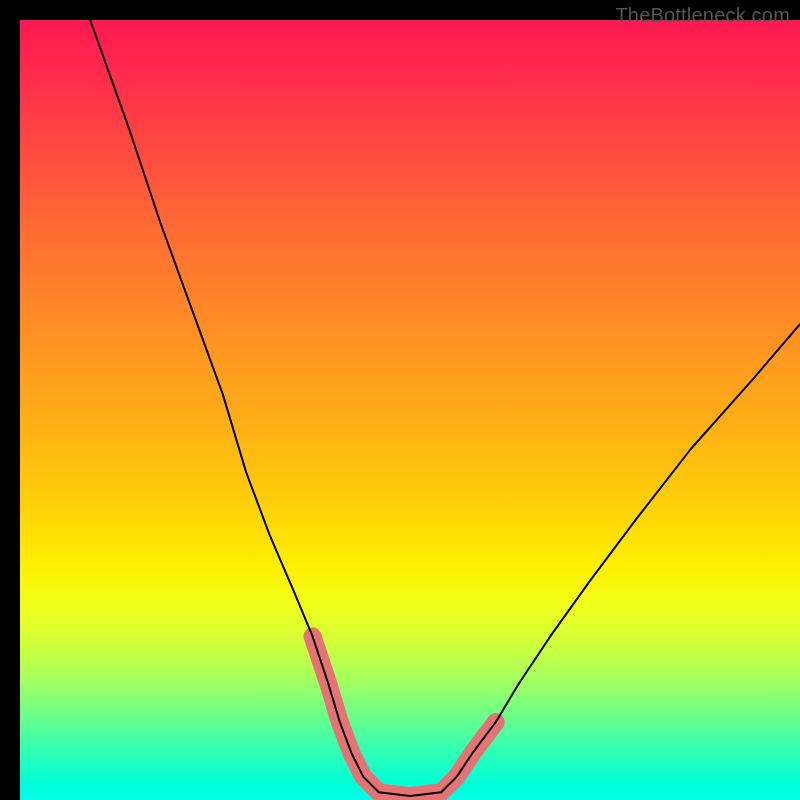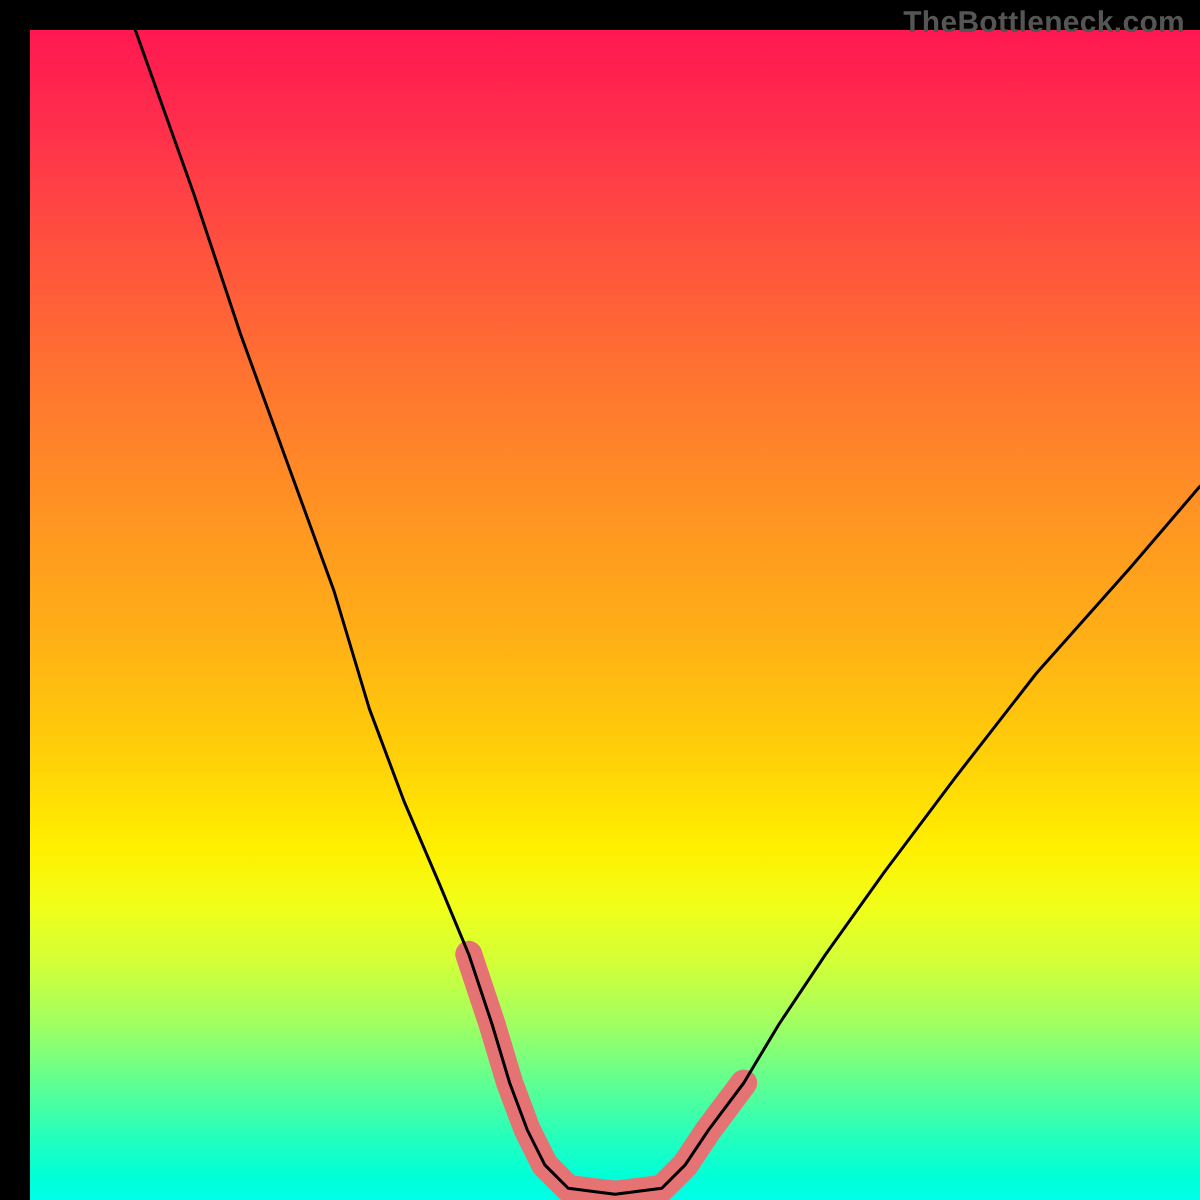--- a/index.html
+++ b/index.html
@@ -16,21 +16,21 @@
     height: 800px;
     position: relative;
     background: #000;
   }
   .watermark {
     position: absolute;
     top: 4px;
     right: 10px;
     color: #555;
     font-size: 20px;
-    font-weight: 700;
+    font-weight: 400;
     letter-spacing: 0.2px;
     z-index: 4;
     user-select: none;
     margin-left: 32px;
   }
   .plot-area {
     position: absolute;
     left: 20px;
     top: 20px;
     right: 0;

